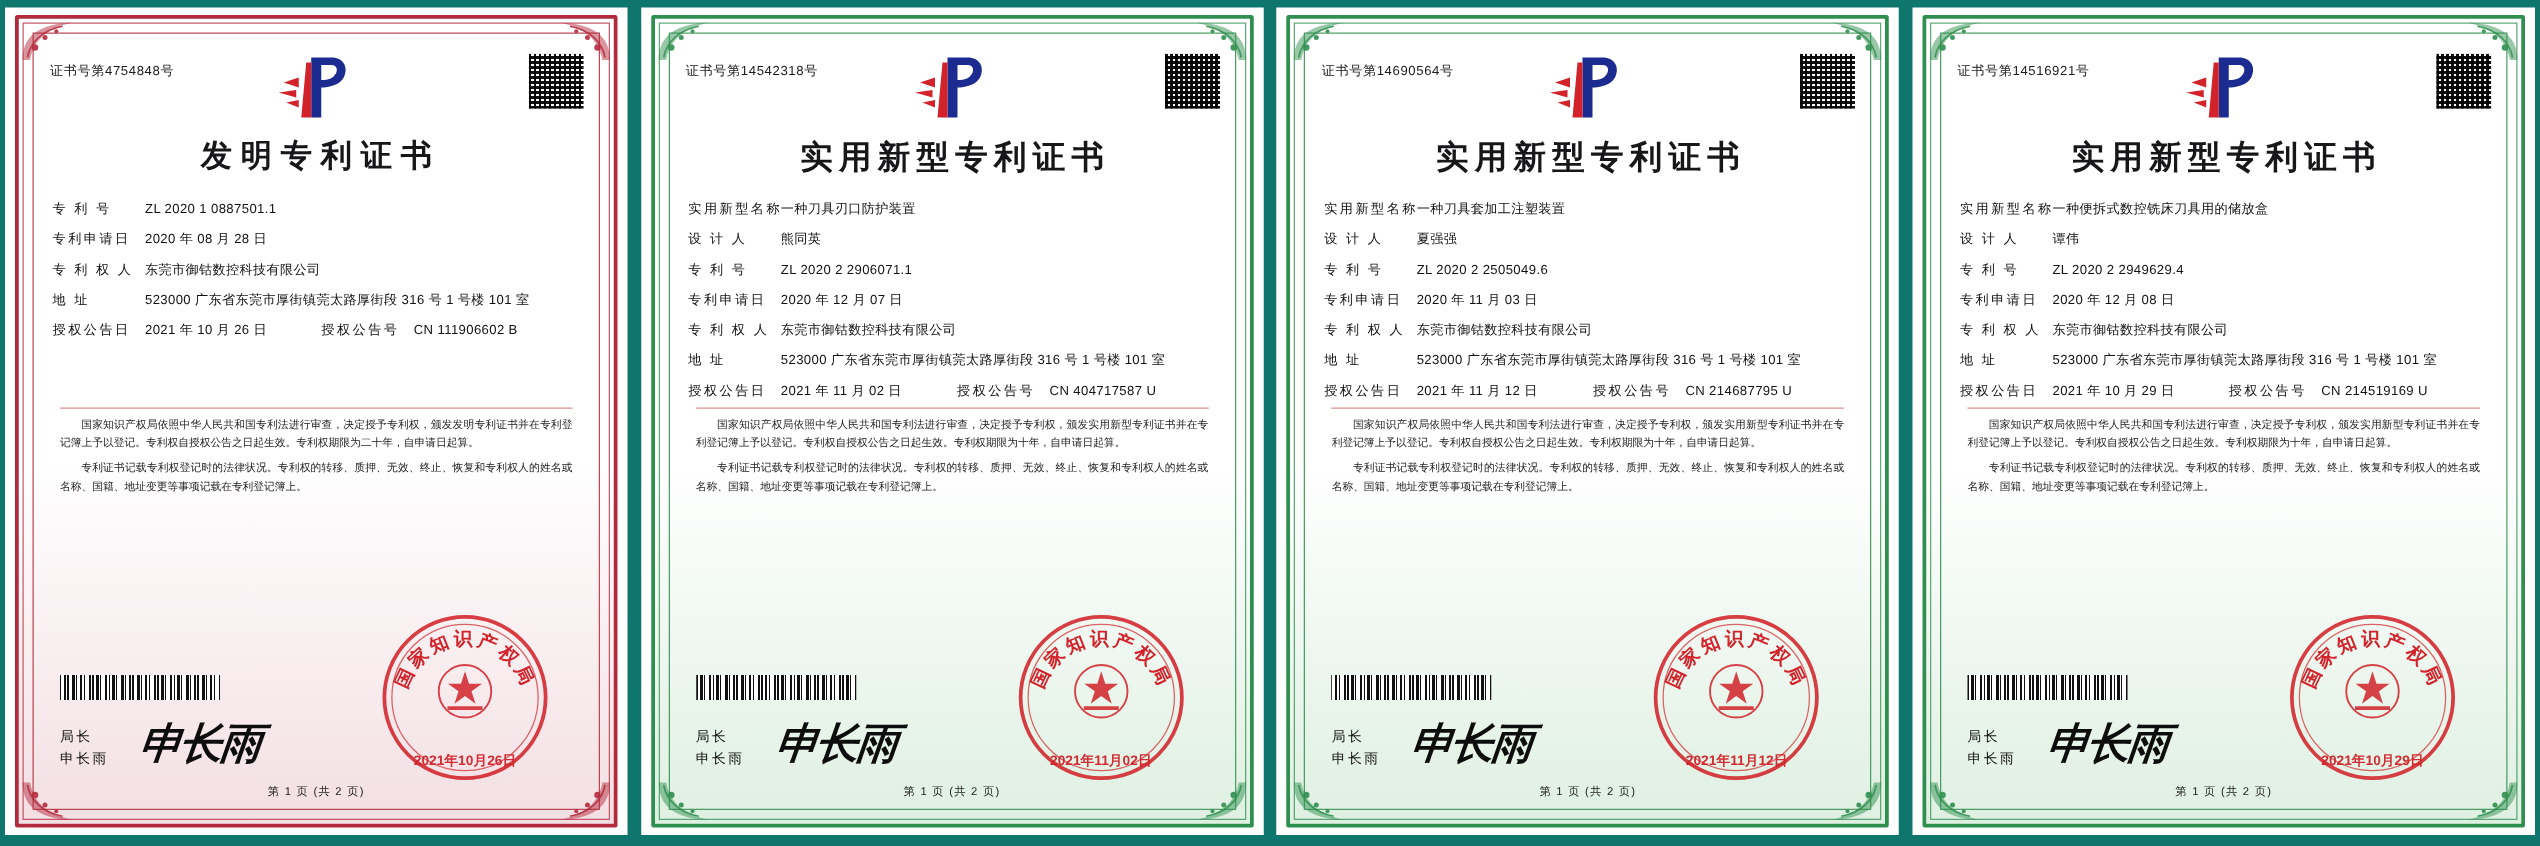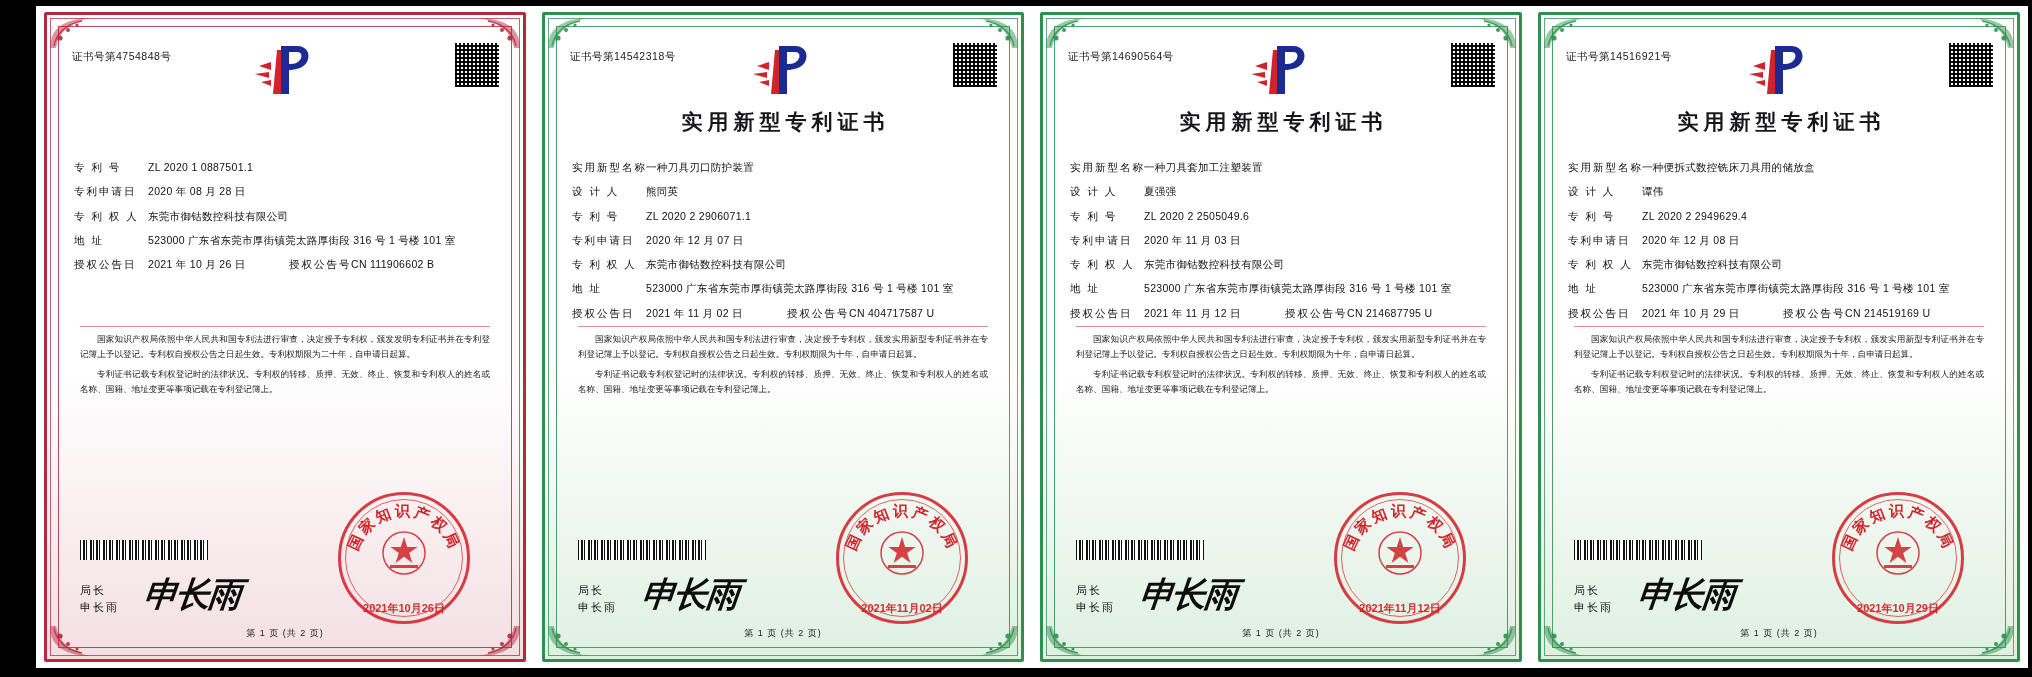--- a/index.html
+++ b/index.html
@@ -5,24 +5,24 @@
   html, body {
     margin: 0;
     padding: 0;
     background: #ffffff;
     font-family: "Liberation Sans", sans-serif;
   }
   #stage {
     width: 2032px;
     height: 677px;
     position: relative;
-    background: #000000;
+    background: #0f766e;
     display: flex;
     align-items: flex-start;
-    justify-content: flex-end;
+    justify-content: space-between;
     box-sizing: border-box;
     padding: 6px 4px;
   }
   .cert {
     width: 498px;
     height: 662px;
     position: relative;
     box-sizing: border-box;
     background: #ffffff;
     overflow: hidden;
@@ -110,21 +110,21 @@
     left: 0; right: 0;
     top: 76px;
     text-align: center;
     font-family: "Liberation Serif", serif;
     font-weight: bold;
     font-size: 25px;
     letter-spacing: 7px;
     color: #17171a;
     text-indent: 7px;
   }
-  .title.smaller { font-size: 21px; letter-spacing: 5px; text-indent: 5px; }
+  .title.smaller { font-size: 26px; letter-spacing: 5px; text-indent: 5px; }
 
   .fields {
     position: absolute;
     left: 8px;
     right: 8px;
     top: 128px;
     font-size: 10.5px;
     color: #111;
     line-height: 1.5;
   }
@@ -142,21 +142,21 @@
   .row .val {
     flex: 1 1 auto;
     letter-spacing: 0.3px;
     word-break: break-all;
   }
   .row.two .half {
     display: flex;
     align-items: flex-start;
   }
   .row.two .half.a { flex: 0 0 215px; }
-  .row.two .half.b { flex: 1 1 auto; }
+  .row.two .half.b { flex: 1 1 auto; gap: 12px; }
   .row.two .half .lbl { width: 74px; flex: 0 0 74px; }
   .row.two .half.b .lbl { width: 62px; flex: 0 0 62px; }
 
   .paras {
     position: absolute;
     left: 14px;
     right: 14px;
     top: 300px;
     font-size: 8.6px;
     line-height: 1.75;
@@ -306,20 +306,21 @@
         <div class="logo">
           <svg viewBox="0 0 96 60" xmlns="http://www.w3.org/2000/svg">
             <path d="M44 6 L60 6 C70 6 74 14 70 22 C67 28 58 30 52 30 L52 54 L44 54 Z" fill="#1b2b8f"></path>
             <path d="M52 12 L60 12 C65 12 66 17 62 21 C59 24 55 24 52 24 Z" fill="#ffffff"></path>
             <path d="M40 10 L44 10 L44 54 L36 54 Z" fill="#d2232a"></path>
             <path d="M22 26 L34 22 L34 30 Z" fill="#d2232a"></path>
             <path d="M18 34 L32 32 L32 38 Z" fill="#d2232a"></path>
             <path d="M24 42 L34 40 L34 46 Z" fill="#d2232a"></path>
           </svg>
         </div>
+        <div class="title">发明专利证书</div>
         <div class="fields">
           <div class="row">
             <span class="lbl">专 利 号</span>
             <span class="val">ZL 2020 1 0887501.1</span>
           </div>
           <div class="row">
             <span class="lbl">专利申请日</span>
             <span class="val">2020 年 08 月 28 日</span>
           </div>
           <div class="row">

